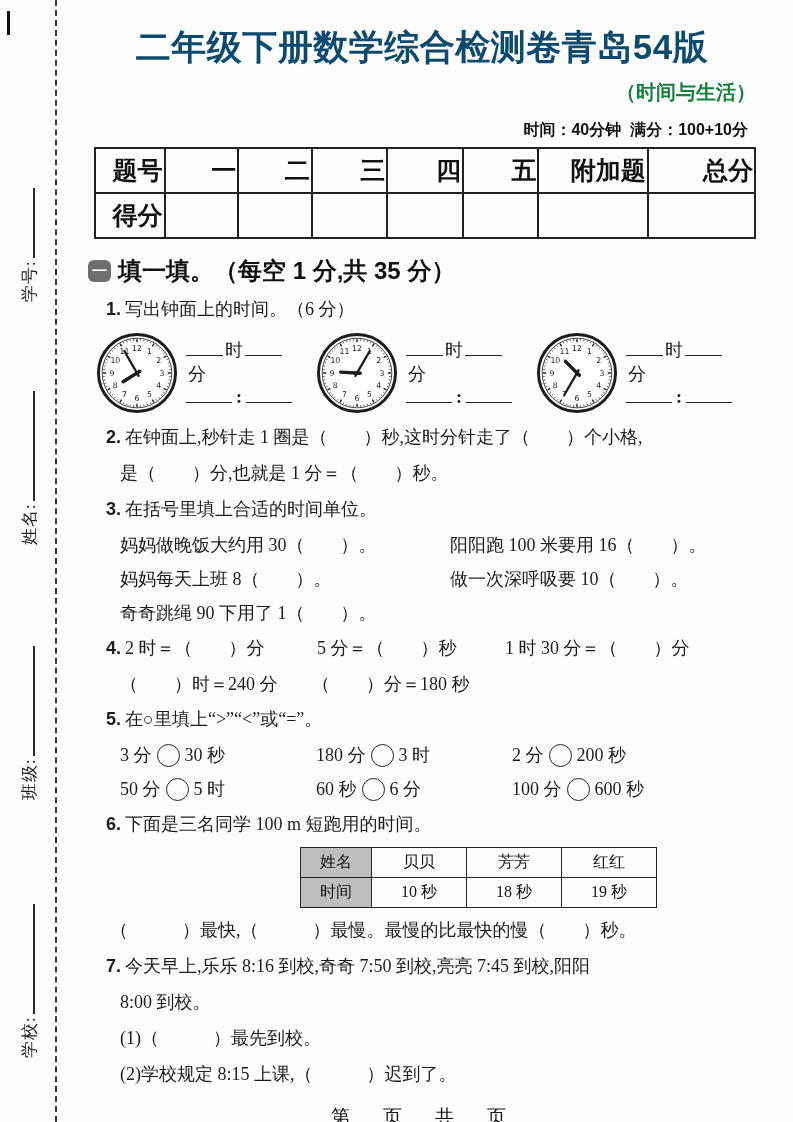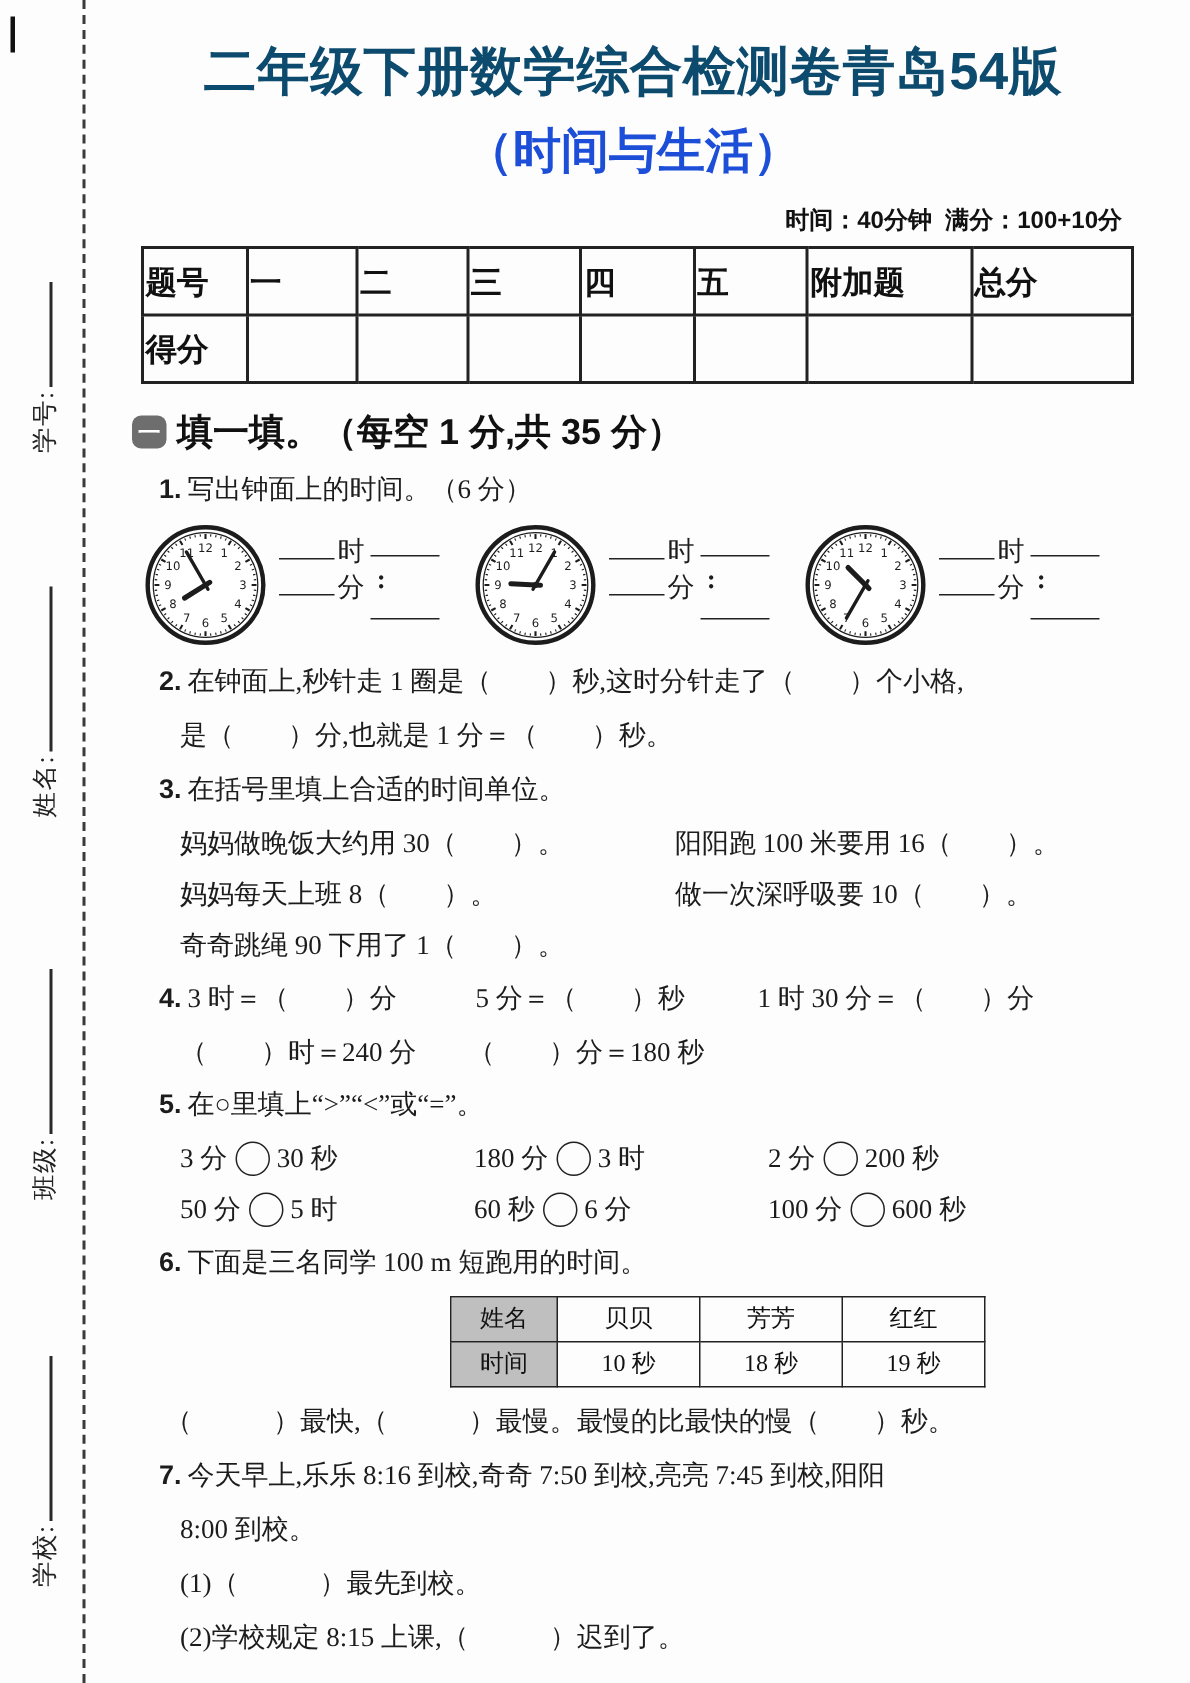--- a/index.html
+++ b/index.html
@@ -22,34 +22,34 @@
   .mf-line{display:inline-block;border-bottom:2px solid #2a2a2a;height:3px;margin-left:2px;}
   .w70{width:70px}.w110{width:110px}
   
   .main{position:absolute;left:88px;top:0;width:668px;}
   h1{
     margin:24px 0 4px 0;text-align:center;
     font-family:"Liberation Sans","DejaVu Sans",sans-serif;
     font-size:35px;font-weight:900;letter-spacing:0.5px;color:#0c4a6e;
   }
   h2{
-    margin:8px 0 14px 0;text-align:center;
-    font-family:"Liberation Sans","DejaVu Sans",sans-serif;
-    font-size:32px;font-weight:900;color:#1d4ed8;
+    margin:8px 0 14px 0;text-align:right;
+    font-family:"Liberation Sans","DejaVu Sans",sans-serif;
+    font-size:20px;font-weight:900;color:#15803d;
   }
   .meta{
     text-align:right;font-family:"Liberation Sans","DejaVu Sans",sans-serif;
     font-size:16px;font-weight:700;white-space:pre;margin:0 8px 6px 0;color:#111;
   }
   
   .score-table{border-collapse:collapse;margin-left:6px;}
   .score-table td{
-    border:2px solid #222;height:41px;text-align:left;
-    font-family:"Liberation Sans","DejaVu Sans",sans-serif;
-    font-size:21px;font-weight:700;color:#111;
+    border:2px solid #222;height:41px;text-align:right;
+    font-family:"Liberation Sans","DejaVu Sans",sans-serif;
+    font-size:25px;font-weight:700;color:#111;
   }
   .cw0{width:66px}.cw1{width:70px}.cw2{width:70px}.cw3{width:72px}
   .cw4{width:72px}.cw5{width:72px}.cw6{width:106px}.cw7{width:104px}
   
   .sec-header{display:flex;align-items:center;margin:16px 0 8px 0;}
   .badge{
     width:23px;height:22px;border-radius:6px;background:#6e6e6e;
     color:#fff;display:inline-flex;align-items:center;justify-content:center;
     font-size:15px;font-weight:700;margin-right:7px;
     font-family:"Liberation Sans","DejaVu Sans",sans-serif;
@@ -65,21 +65,21 @@
     font-weight:800;margin-right:4px;
   }
   .indent{padding-left:32px;}
   .flex-row{display:flex;padding-left:32px;margin:10px 0;font-size:18px;white-space:pre-wrap;}
   .fi{display:inline-block;}
   .fw190{width:192px}.fw185{width:188px}
   
   .clock-row{display:flex;margin:6px 0 10px 8px;}
   .clock-group{display:flex;align-items:center;margin-right:14px;}
   .clock{width:82px;height:82px;flex:none;}
-  .clock-blanks{display:flex;flex-direction:row;justify-content:space-between;height:70px;margin-left:8px;font-size:18px;}
+  .clock-blanks{display:flex;flex-direction:column;justify-content:space-between;height:70px;margin-left:8px;font-size:18px;}
   .bl{display:inline-block;border-bottom:1.6px solid #222;height:14px;vertical-align:baseline;}
   .bl36{width:37px}.bl46{width:46px}
   .cb1 .lab{margin:0 2px;}
   .cb2{text-align:left}
   .cb2 .colon{margin:0 4px;font-weight:700;}
   
   .cmp{display:flex;align-items:center;width:196px;}
   .cmp-l,.cmp-r{white-space:pre;}
   .circle{
     width:21px;height:21px;border:1.7px solid #222;border-radius:50%;
@@ -424,21 +424,21 @@
       <span class="fi">阳阳跑 100 米要用 16（        ）。</span>
     </div>
     <div class="flex-row">
       <span class="fi" style="width:330px">妈妈每天上班 8（        ）。</span>
       <span class="fi">做一次深呼吸要 10（        ）。</span>
     </div>
     <div class="flex-row">
       <span class="fi">奇奇跳绳 90 下用了 1（        ）。</span>
     </div>
 
-    <p class="q" style="margin-bottom:2px"><b class="qn">4.</b><span class="fi fw190">3 时＝（        ）分</span><span class="fi fw185">5 分＝（        ）秒</span><span class="fi">1 时 30 分＝（        ）分</span></p>
+    <p class="q" style="margin-bottom:2px"><b class="qn">4.</b><span class="fi fw190">2 时＝（        ）分</span><span class="fi fw185">5 分＝（        ）秒</span><span class="fi">1 时 30 分＝（        ）分</span></p>
     <div class="flex-row">
       <span class="fi fw190">（        ）时＝240 分</span>
       <span class="fi fw185">（        ）分＝180 秒</span>
     </div>
 
     <p class="q"><b class="qn">5.</b><span>在○里填上“&gt;”“&lt;”或“=”。</span></p>
     <div class="flex-row">
       <span class="cmp"><span class="cmp-l">3 分</span><span class="circle"></span><span class="cmp-r">30 秒</span></span>
       <span class="cmp"><span class="cmp-l">180 分</span><span class="circle"></span><span class="cmp-r">3 时</span></span>
       <span class="cmp"><span class="cmp-l">2 分</span><span class="circle"></span><span class="cmp-r">200 秒</span></span>

